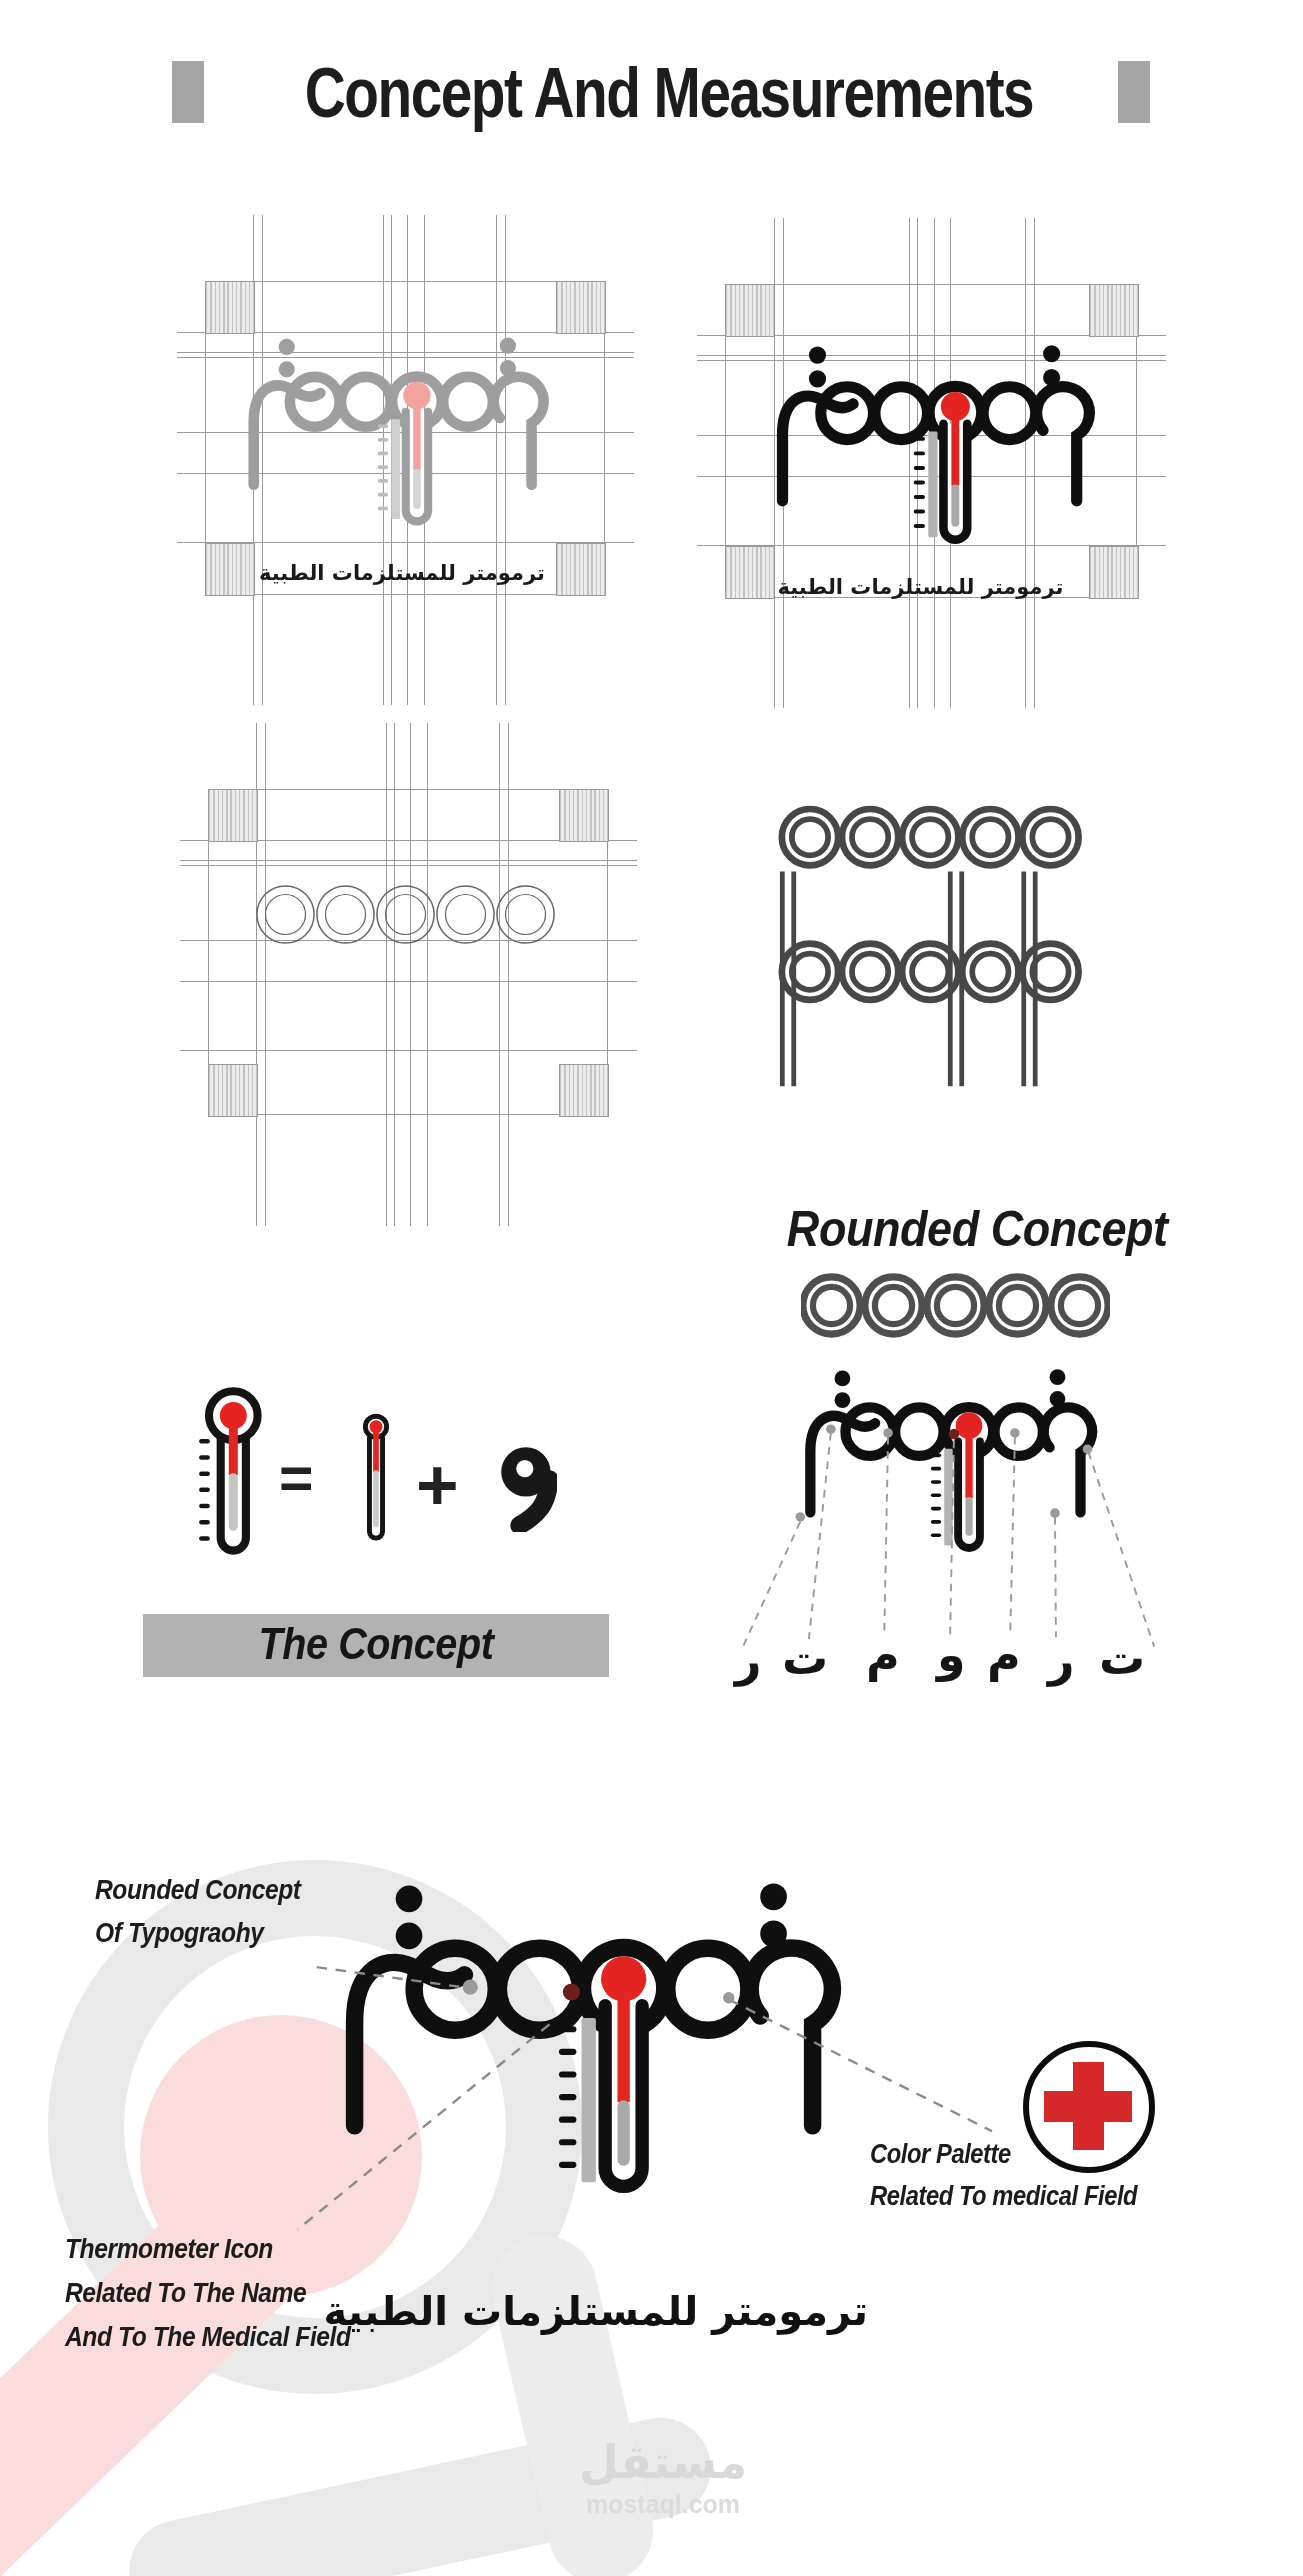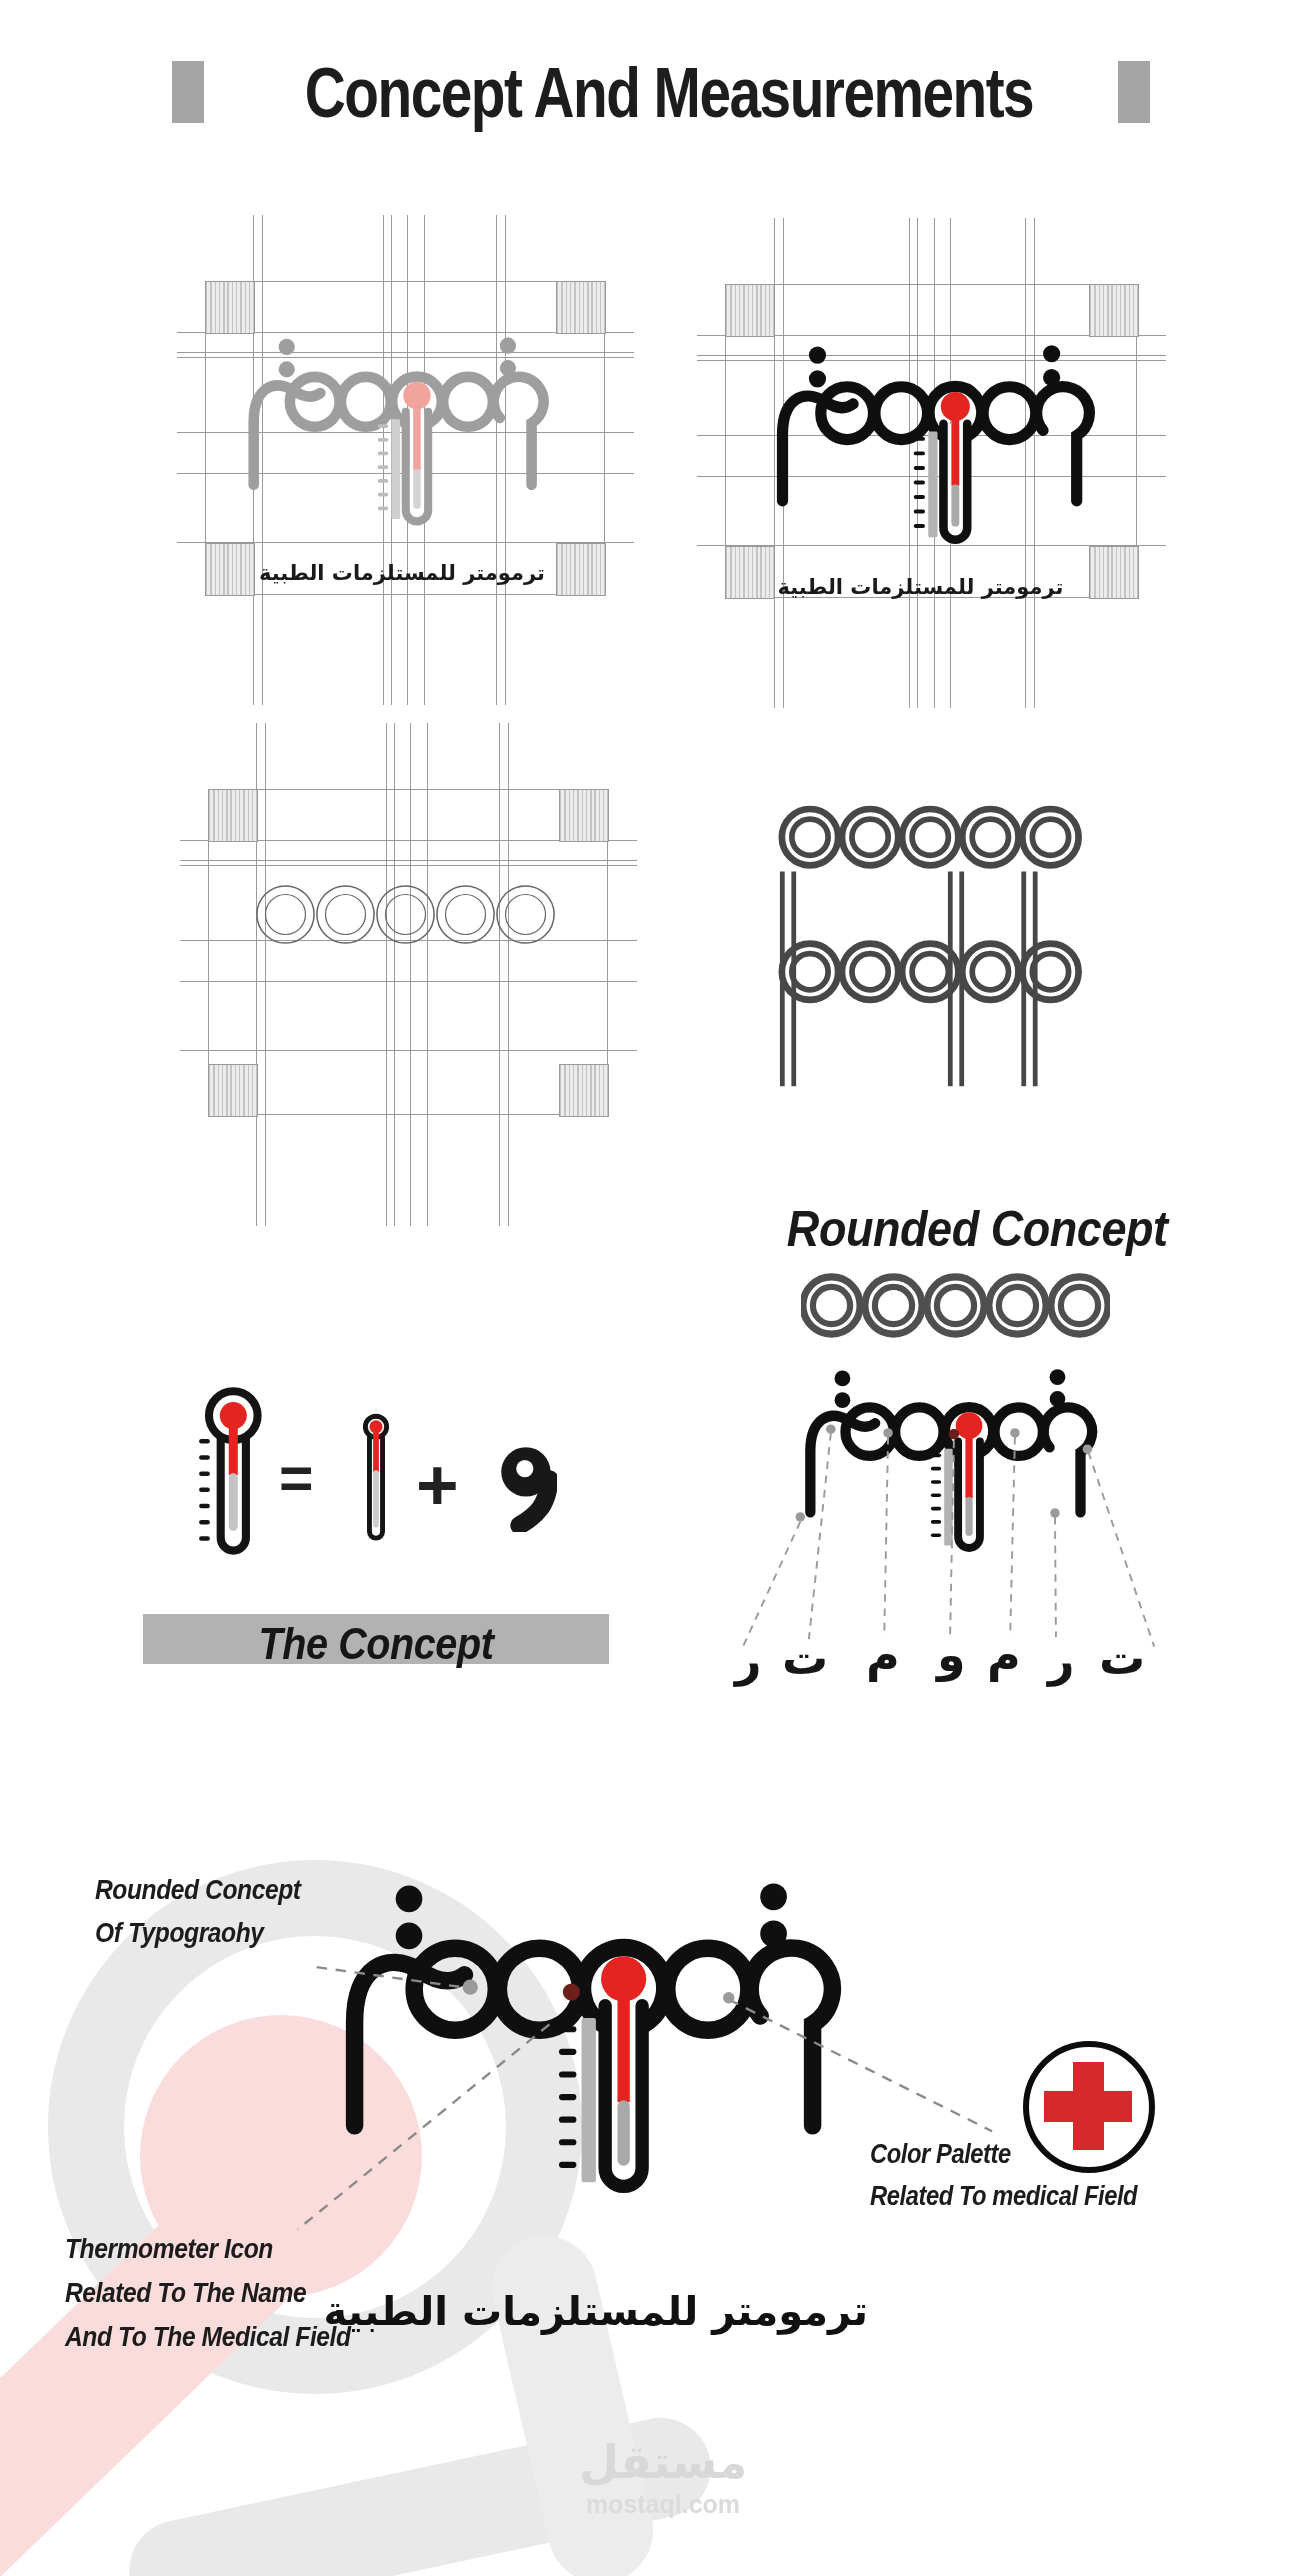--- a/index.html
+++ b/index.html
@@ -303,21 +303,21 @@
     <rect x="18.5" y="20" width="7" height="55" fill="var(--logo_red,#e32421)"></rect>
     <rect x="18.5" y="73" width="7" height="70" rx="3.5" fill="#cccccc"></rect>
     <circle cx="22" cy="20" r="8" fill="var(--logo_red,#e32421)"></circle>
   </svg>
   <span class="abs z2 hd" style="left:416px;top:1443px;font-size:73px;font-weight:800;color:#222;">+</span>
   <svg class="abs z2" style="left:498px;top:1446px;" width="59" height="86" viewBox="0 0 110 160">
     <circle cx="52" cy="48" r="46" fill="#181818"></circle>
     <path d="M96,62 C92,110 74,128 40,148" stroke="#181818" stroke-width="34" stroke-linecap="round" fill="none"></path>
     <circle cx="50" cy="42" r="16" fill="#ffffff"></circle>
   </svg>
-  <div class="bar z2" style="left:143px;top:1614px;width:466px;height:50px;">
+  <div class="bar z2" style="left:143px;top:1614px;width:466px;height:63px;">
     <div class="itc" style="font-size:44px;line-height:59px;text-align:center;color:#161616;">The Concept</div>
   </div>
 
   <div class="logo logo-black z2" style="left:332px;top:1866px;width:534px;">
   <svg viewBox="0 0 520 360" xmlns="http://www.w3.org/2000/svg">
     <circle class="dt" cx="75" cy="32" r="13"></circle>
     <circle class="dt" cx="75" cy="68" r="13"></circle>
     <circle class="dt" cx="430" cy="30" r="13"></circle>
     <circle class="dt" cx="430" cy="66" r="13"></circle>
     <path class="st" d="M22,253 L22,152 C22,100 52,82 86,102 C101,112 116,116 129,106"></path>

